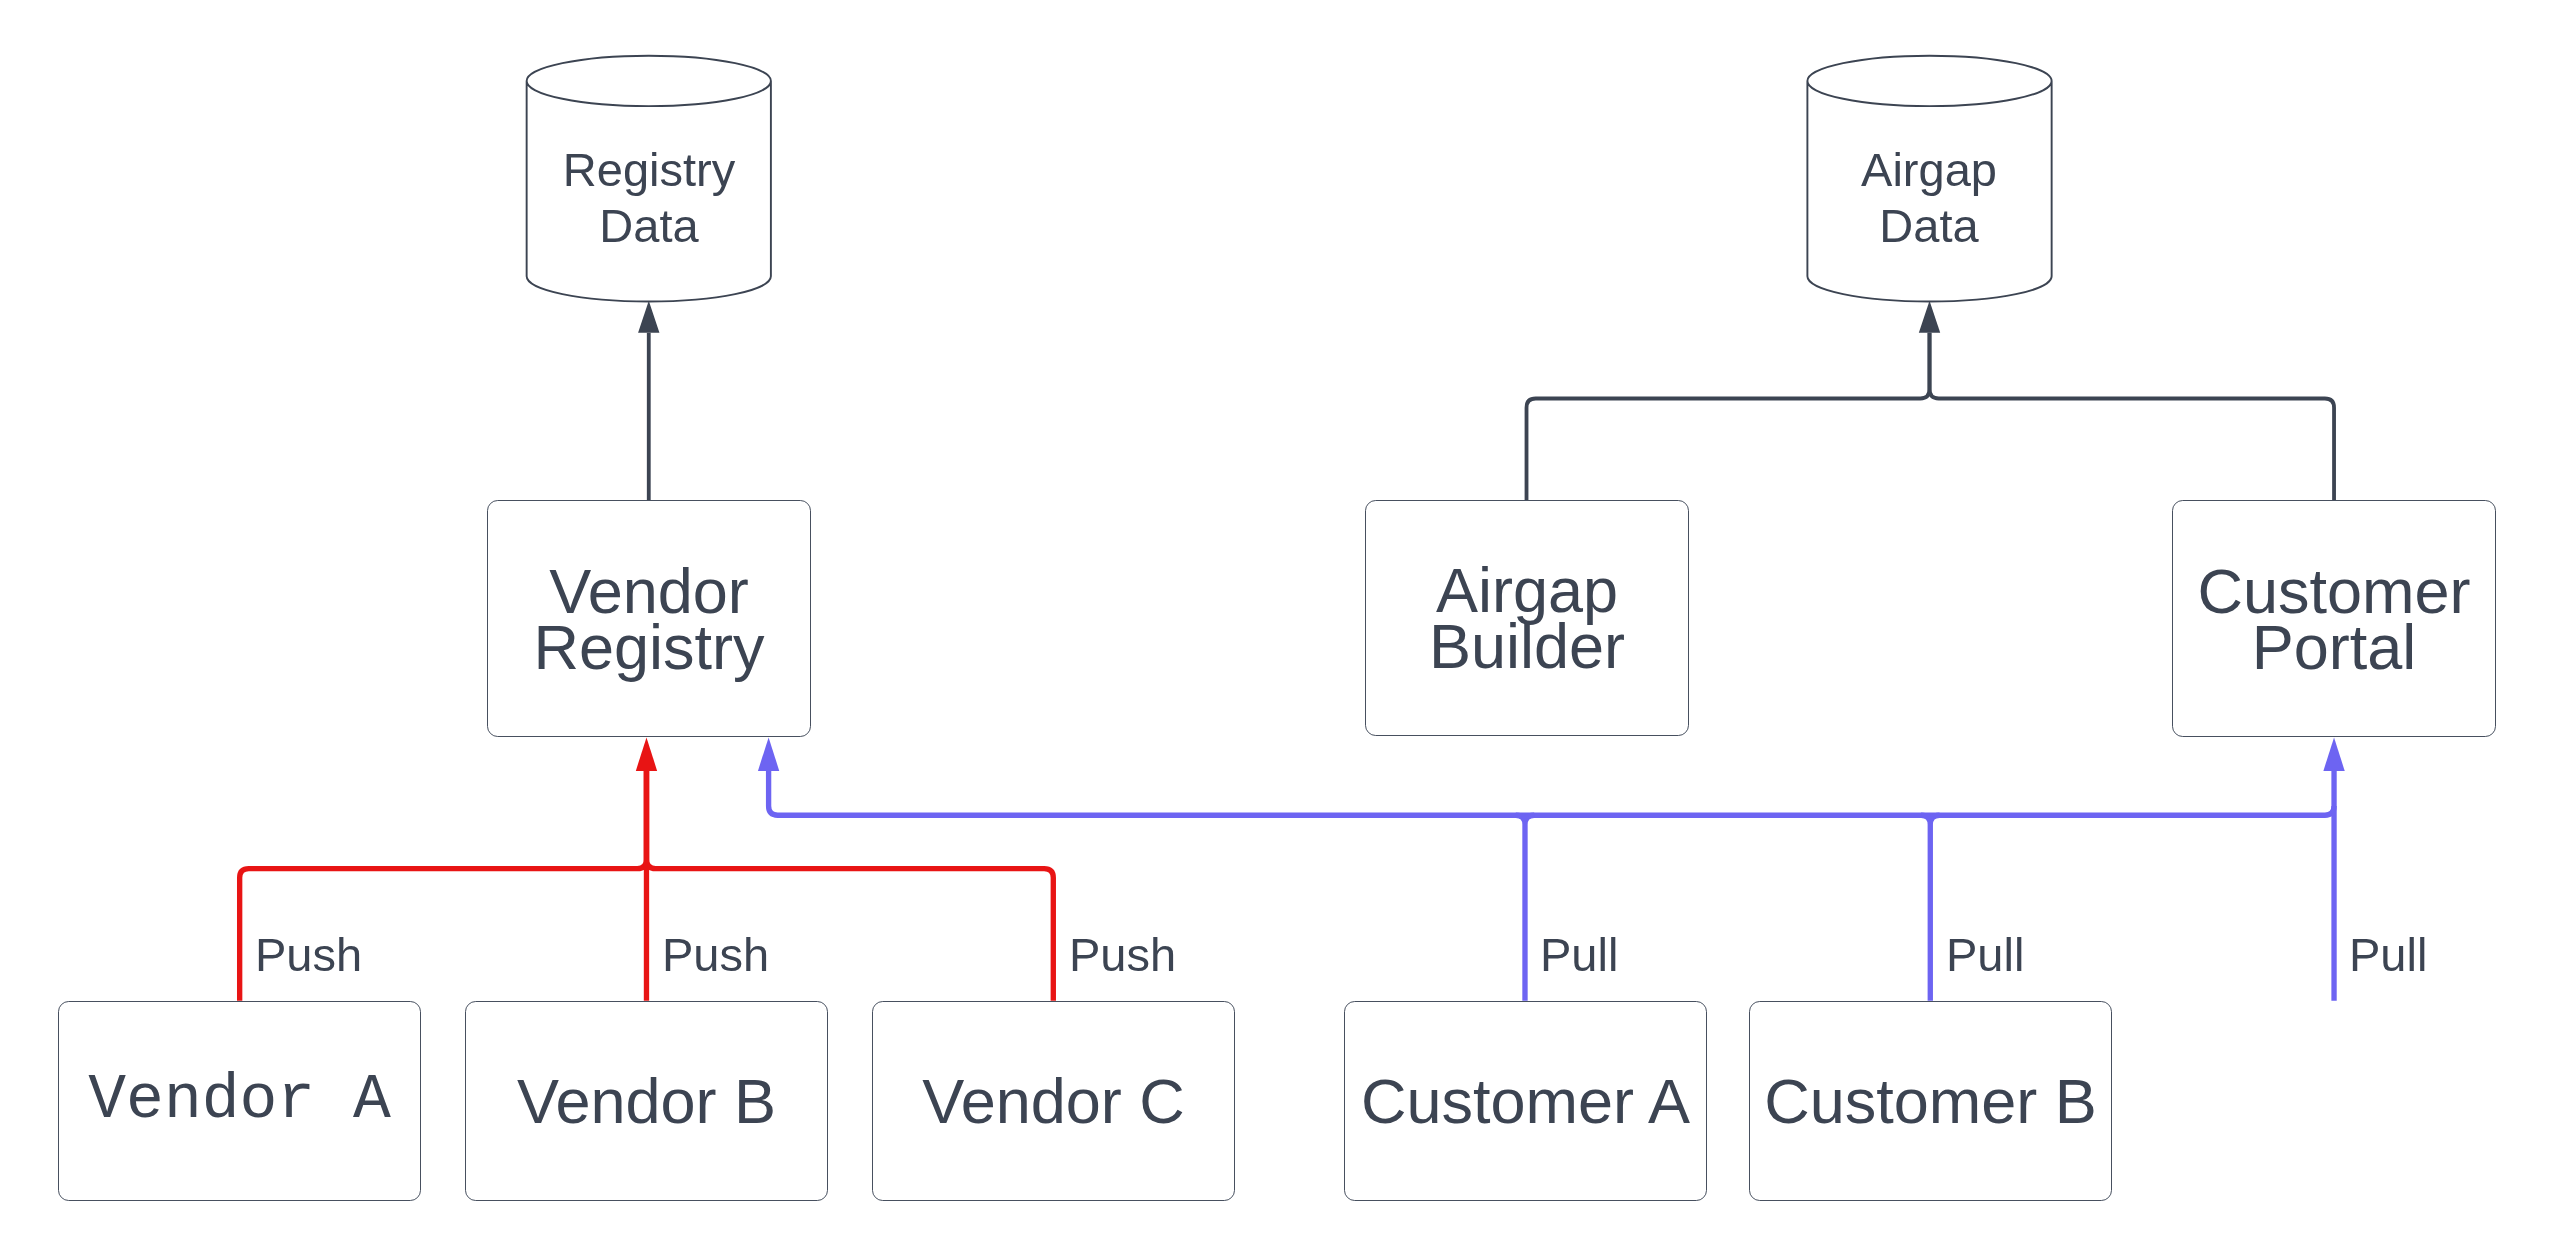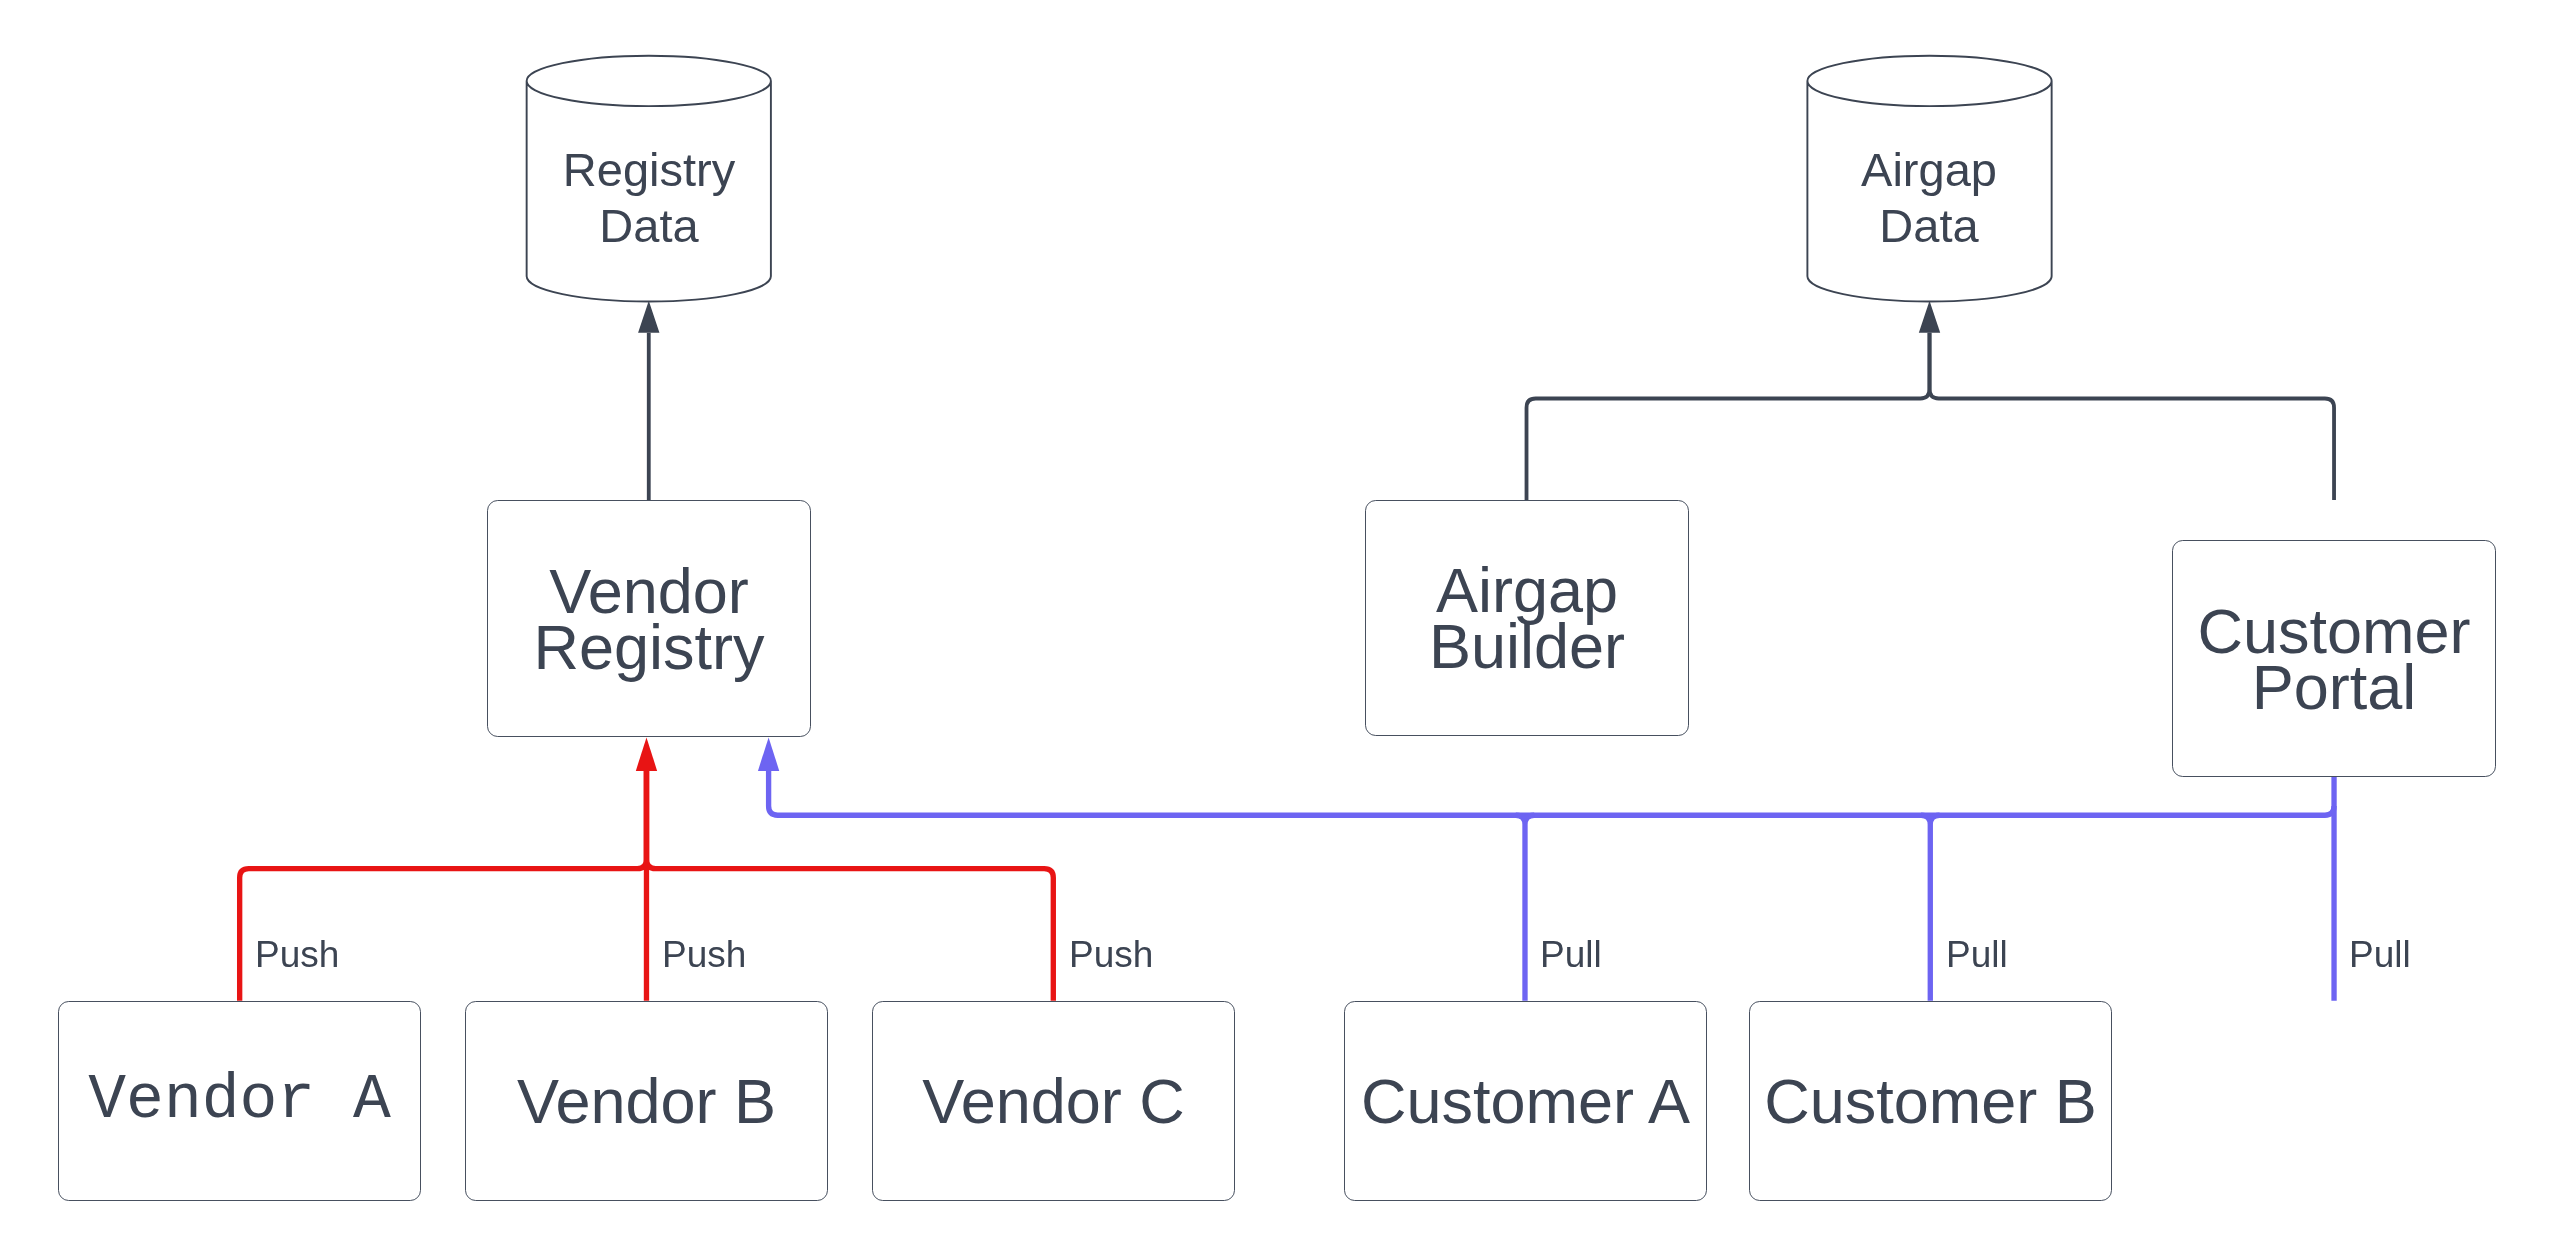--- a/index.html
+++ b/index.html
@@ -50,30 +50,30 @@
     flex-direction:column;
     align-items:center;
     justify-content:center;
     text-align:center;
     font-size:47px;
     line-height:56px;
     color:var(--c-ink);
   }
   .edge-label{
     position:absolute;
-    font-size:37px;
+    font-size:47px;
     line-height:55px;
     color:var(--c-ink);
     white-space:nowrap;
   }
 
   
   #n-vendor-registry{left:487px;top:500px;width:324px;height:237px;}
   #n-airgap-builder{left:1365px;top:500px;width:324px;height:236px;}
-  #n-customer-portal{left:2172px;top:500px;width:324px;height:237px;margin-top:40px;}
+  #n-customer-portal{left:2172px;top:500px;width:324px;height:237px;}
   #n-vendor-a{left:58px;top:1001px;width:363px;height:200px;font-family:Liberation Mono, monospace;}
   #n-vendor-b{left:465px;top:1001px;width:363px;height:200px;}
   #n-vendor-c{left:872px;top:1001px;width:363px;height:200px;}
   #n-customer-a{left:1344px;top:1001px;width:363px;height:200px;}
   #n-customer-b{left:1749px;top:1001px;width:363px;height:200px;}
   #n-customer-c{left:2153px;top:1001px;width:363px;height:200px;}
   #l-registry-data{left:527px;top:114px;width:244px;height:168px;}
   #l-airgap-data{left:1807px;top:114px;width:244px;height:168px;}
 
   

